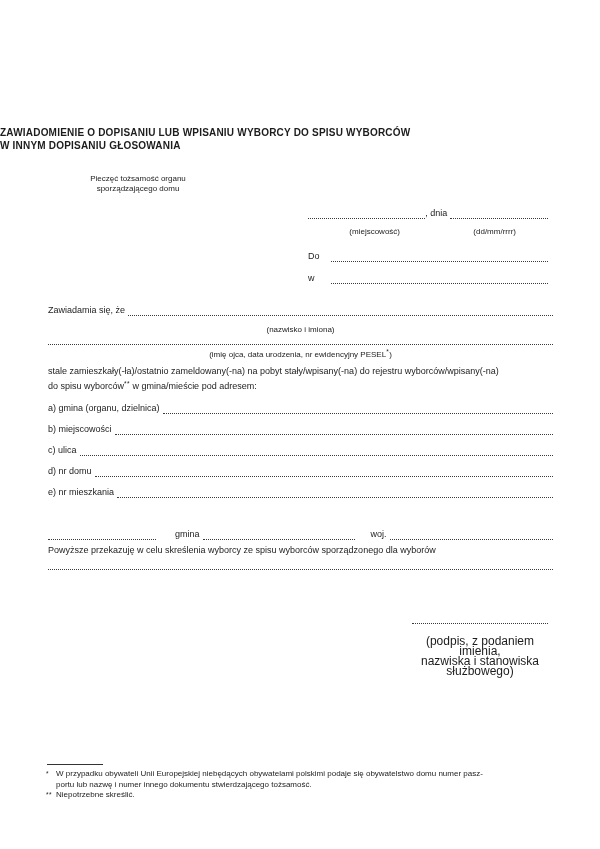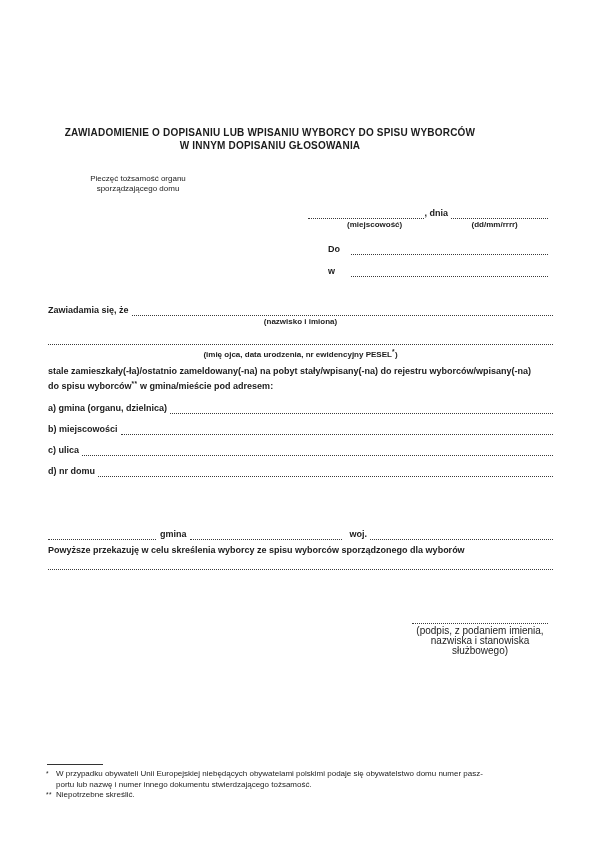--- a/index.html
+++ b/index.html
@@ -9,60 +9,60 @@
     height: 849px;
     background: #ffffff;
     font-family: "Liberation Sans", sans-serif;
     color: #1c1c1c;
     font-size: 9px;
     overflow: hidden;
   }
   .doc-title {
     position: absolute;
     top: 127px; left: 0; width: 540px;
-    text-align: center;
+    text-align: left;
     font-weight: bold;
     font-size: 10px;
     line-height: 12.5px;
     letter-spacing: 0.2px;
   }
   .stamp {
     position: absolute;
     top: 174px; left: 83px; width: 110px;
     text-align: center;
     font-size: 8px;
     line-height: 9.5px;
   }
-  .dateblock { position: absolute; top: 207px; left: 308px; width: 240px; font-weight: bold; }
+  .dateblock { position: absolute; top: 207px; left: 308px; width: 240px; }
   .frow { display: flex; align-items: flex-end; line-height: 12px; }
   .dots {
     flex: 1;
     height: 10px;
     border-bottom: 1px dotted #3a3a3a;
     margin-left: 3px;
   }
   .dots.noml { margin-left: 0; }
   .lbl { white-space: pre; }
-  .date-hints { display: flex; font-size: 8px; margin-top: 1px; line-height: 9px; }
+  .date-hints { display: flex; font-size: 8px; margin-top: 8px; line-height: 9px; }
   .date-hints .h1 { flex: 1.25; text-align: center; }
   .date-hints .h2 { flex: 1; text-align: center; }
   .do-row { margin-top: 14px; }
   .w-row  { margin-top: 10px; }
-  .addr-lbl { width: 20px; white-space: pre; margin-left: 20px; }
-  .abs { position: absolute; left: 48px; width: 505px; font-weight: bold; }
+  .addr-lbl { width: 20px; white-space: pre; }
+  .abs { position: absolute; left: 48px; width: 505px; }
   .hint { text-align: center; font-size: 8px; line-height: 9px; }
   .dotline { height: 8px; border-bottom: 1px dotted #3a3a3a; }
   .sup { font-size: 6.5px; vertical-align: 3px; letter-spacing: 0.5px; }
   .para { line-height: 11.5px; white-space: nowrap; }
   .gw1 { width: 108px; flex: none; margin-left: 0; }
   .gw2 { width: 152px; flex: none; }
   .gw3 { flex: 1; }
   .sig { position: absolute; top: 615px; left: 412px; width: 136px; }
   .sig .dotline { height: 8px; }
-  .sig-hints { text-align: center; font-size: 10px; line-height: 10px; margin-top: 2px; }
+  .sig-hints { text-align: center; font-size: 12px; line-height: 10px; margin-top: 12px; }
   .footrule { position: absolute; top: 764px; left: 47px; width: 56px; border-top: 1px solid #333; height: 0; }
   .footnotes { position: absolute; top: 769px; left: 46px; width: 510px; font-size: 8px; line-height: 10.5px; }
   .fn { display: flex; }
   .fn-marker { width: 10px; font-size: 6.5px; padding-top: 0px; letter-spacing: 0.5px; flex: none; }
   .fn-text { flex: 1; }
   .fn-line { white-space: nowrap; }
 </style>
 </head>
 <body>
 
@@ -95,21 +95,21 @@
     <div class="frow w-row">
       <span class="addr-lbl">w</span>
       <div class="dots"></div>
     </div>
   </div>
 
   <div class="abs frow" style="top:304px">
     <span class="lbl">Zawiadamia się, że</span>
     <div class="dots"></div>
   </div>
-  <div class="abs hint" style="top:317px">(nazwisko i imiona)</div>
+  <div class="abs hint" style="top:325px">(nazwisko i imiona)</div>
 
   <div class="abs dotline" style="top:336px"></div>
   <div class="abs hint" style="top:347px">
     <span>(imię ojca, data urodzenia, nr ewidencyjny PESEL</span><span class="sup">*</span><span>)</span>
   </div>
 
   <div class="abs para" style="top:366px">
     <div>stale zamieszkały(-ła)/ostatnio zameldowany(-na) na pobyt stały/wpisany(-na) do rejestru wyborców/wpisany(-na)</div>
     <div>
       <span>do spisu wyborców</span><span class="sup">**</span><span> w gmina/mieście pod adresem:</span>
@@ -125,26 +125,30 @@
     <div class="dots"></div>
   </div>
   <div class="abs frow" style="top:444px">
     <span class="lbl">c) ulica</span>
     <div class="dots"></div>
   </div>
   <div class="abs frow" style="top:465px">
     <span class="lbl">d) nr domu</span>
     <div class="dots"></div>
   </div>
+  <div class="abs frow" style="top:486px">
+    <span class="lbl">e) nr mieszkania</span>
+    <div class="dots"></div>
+  </div>
 
   <div class="abs frow" style="top:528px">
     <div class="dots gw1"></div>
-    <span class="lbl" style="margin-left:4px">gmina</span>
+    <span class="lbl" style="margin-left:19px">gmina</span>
     <div class="dots gw2"></div>
-    <span class="lbl" style="margin-left:8px">woj.</span>
+    <span class="lbl" style="margin-left:16px">woj.</span>
     <div class="dots gw3"></div>
   </div>
 
   <div class="abs" style="top:545px">Powyższe przekazuję w celu skreślenia wyborcy ze spisu wyborców sporządzonego dla wyborów</div>
   <div class="abs dotline" style="top:561px"></div>
 
   <div class="sig">
     <div class="dotline"></div>
     <div class="sig-hints">
       <div>(podpis, z podaniem imienia,</div>

